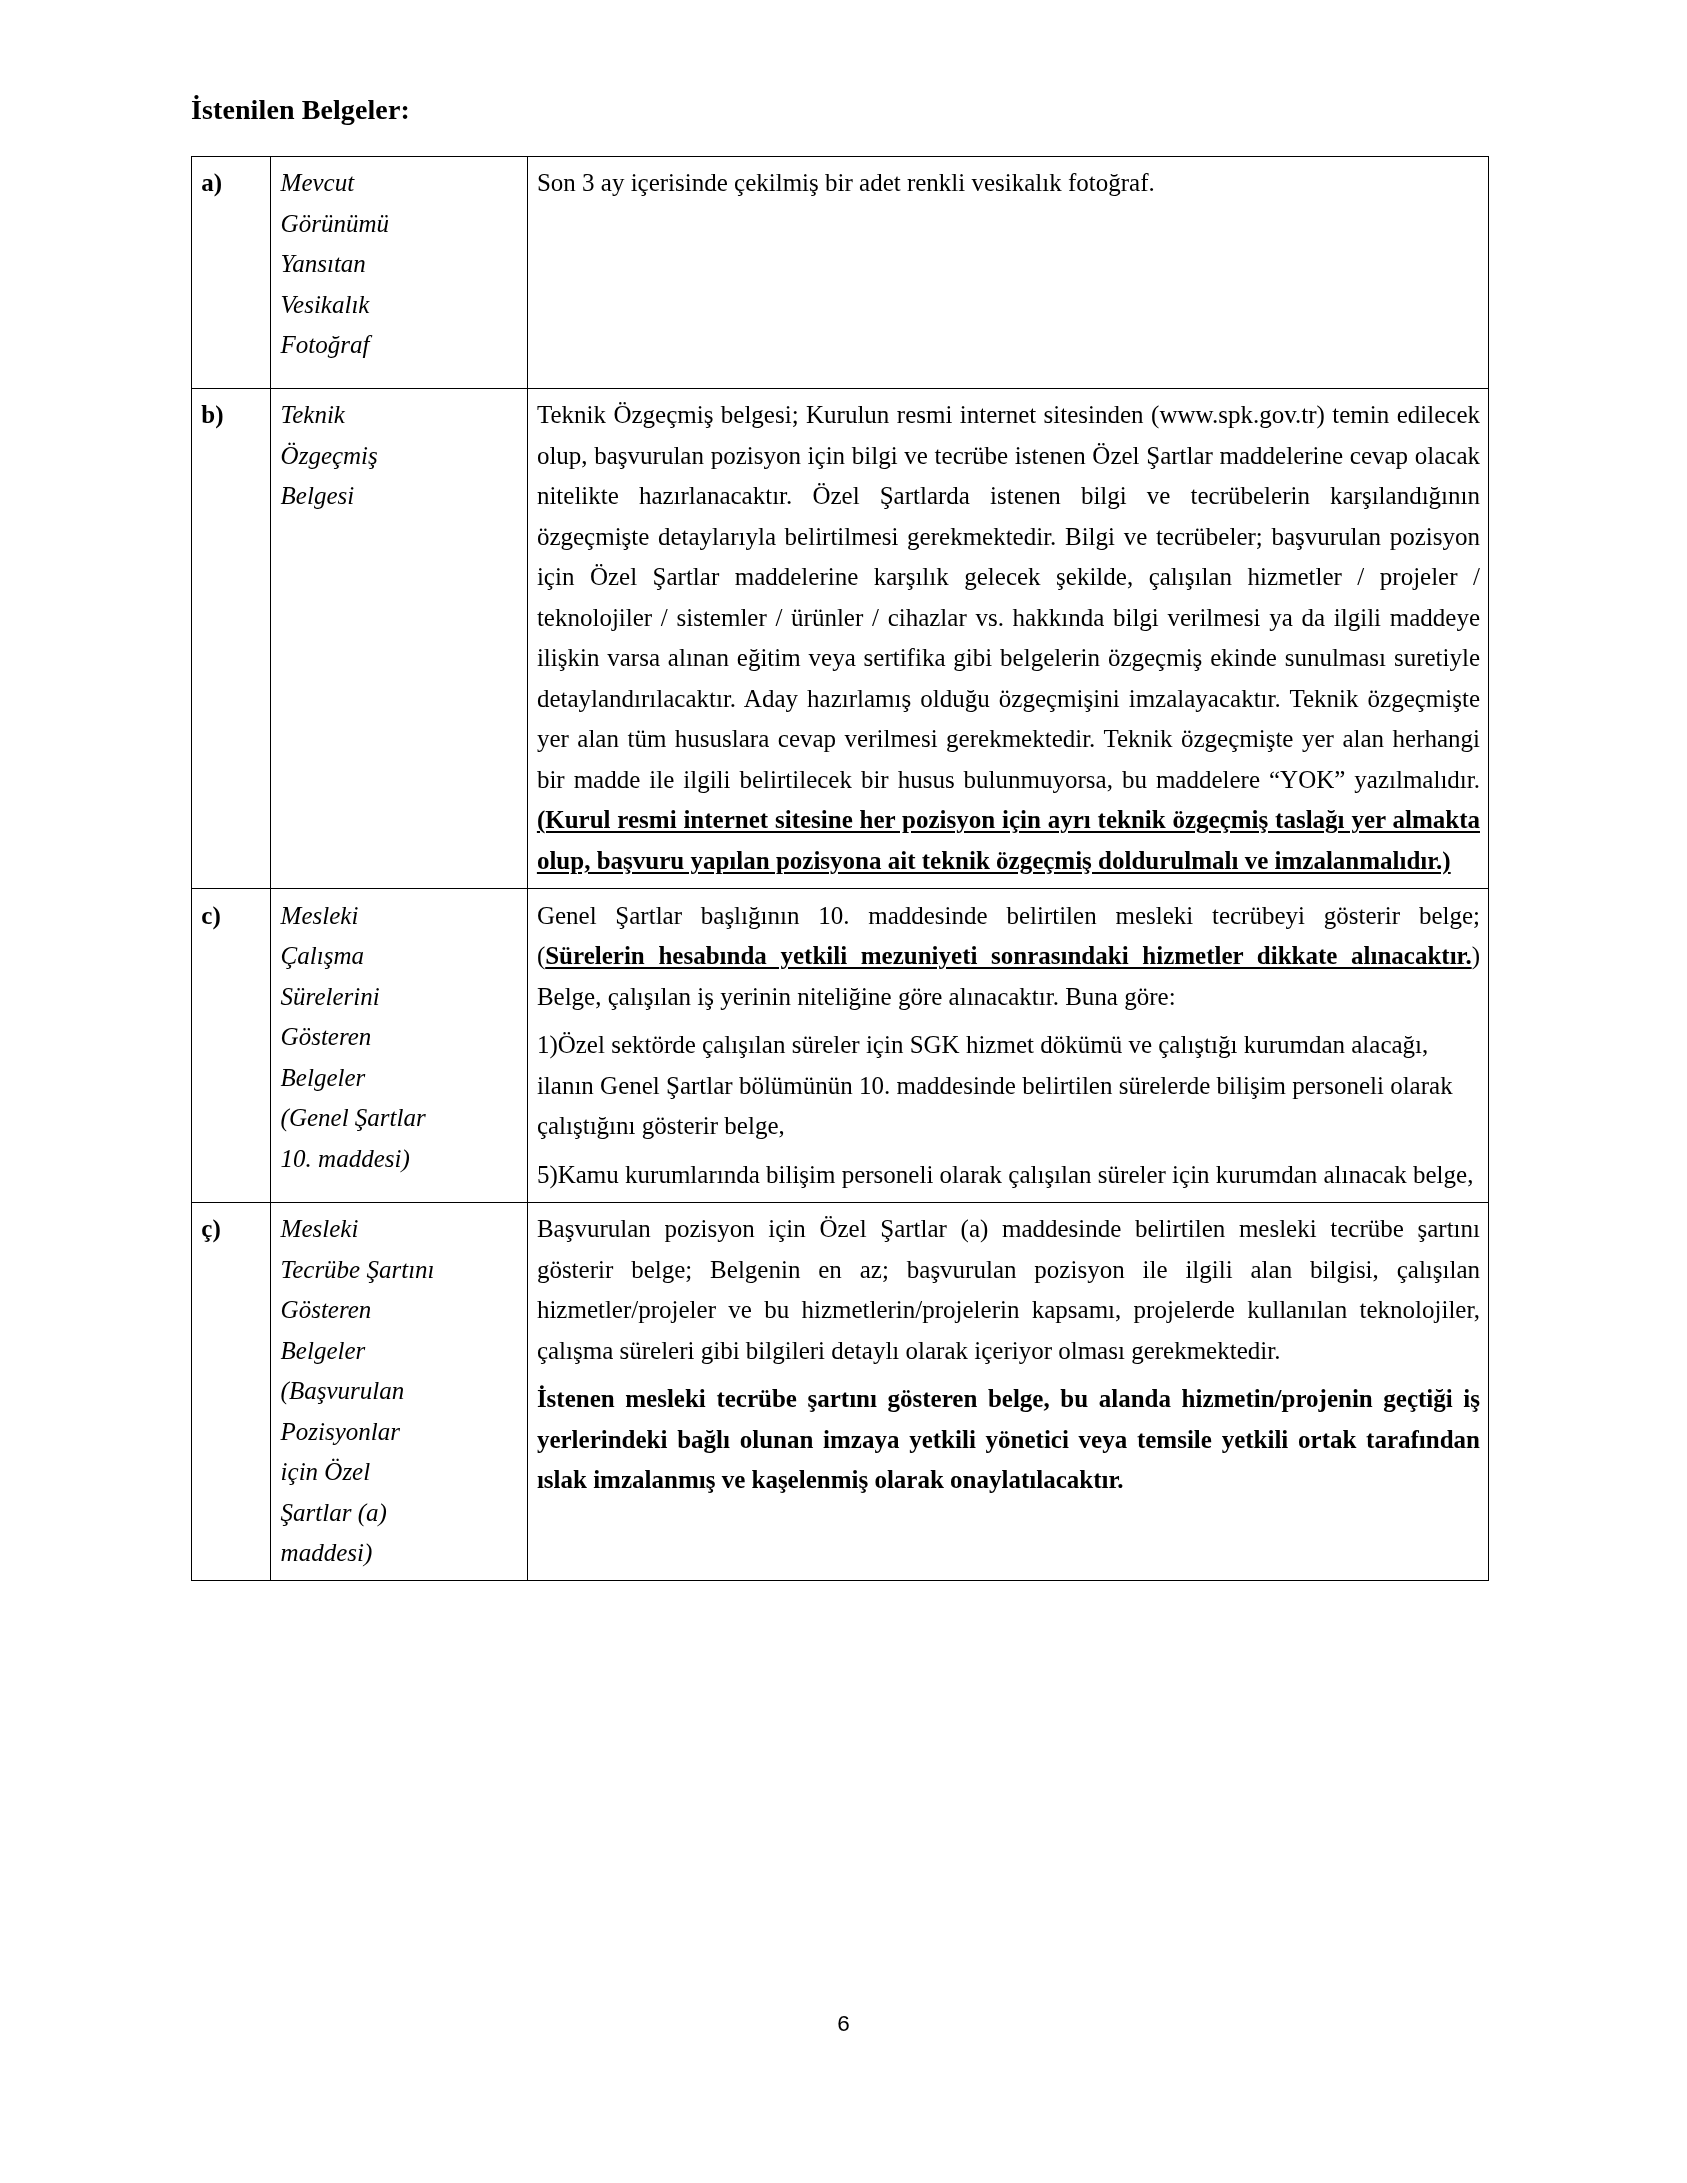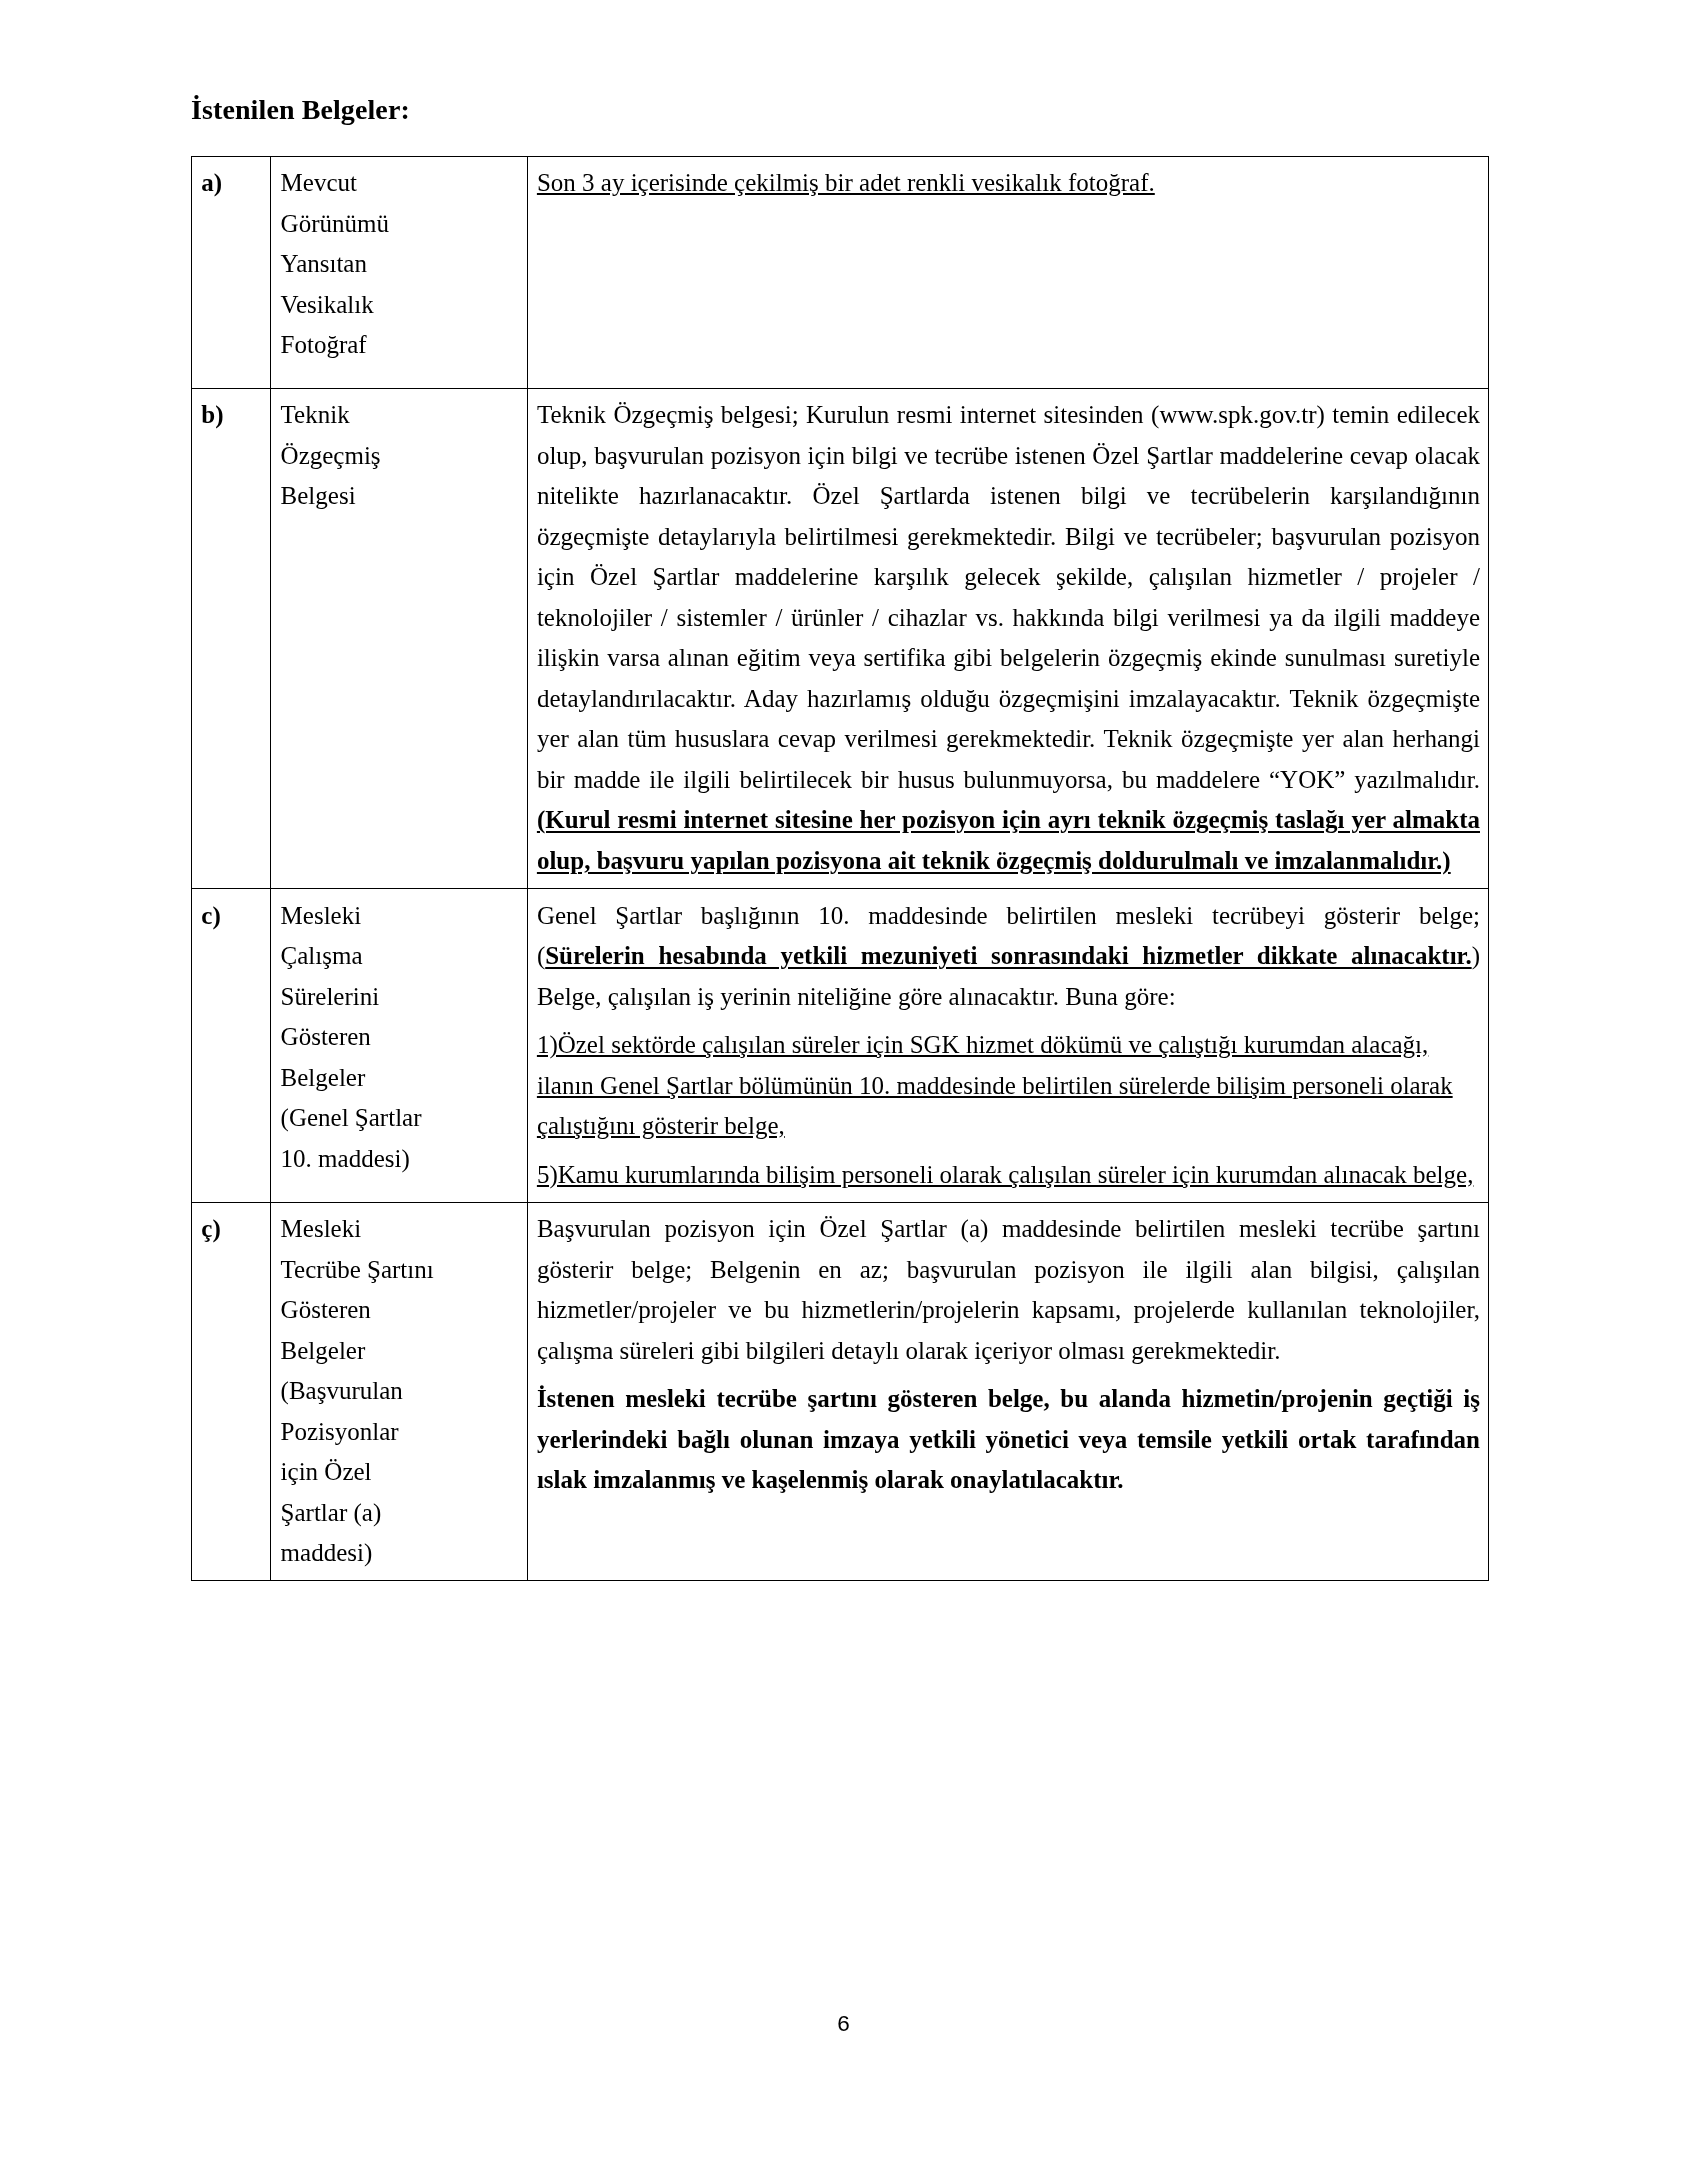--- a/index.html
+++ b/index.html
@@ -59,32 +59,32 @@
   td.col-body {
     width: auto;
     text-align: justify;
     text-justify: inter-word;
     padding-left: 10.6px;
     padding-right: 12px;
   }
   .col-name .nm-line {
     display: block;
     white-space: pre-wrap;
+    font-style: italic;
   }
   .body-para {
     margin: 0;
     text-align: justify;
     text-justify: inter-word;
   }
   .body-para + .body-para {
     margin-top: 8px;
   }
   .no-justify {
     text-align: left;
-    text-decoration: underline;
   }
   b.bu {
     font-weight: bold;
     text-decoration: underline;
     text-decoration-thickness: 2px;
     text-underline-offset: 2.6px;
     font-family: Liberation Serif, serif;
   }
   b.bold {
     font-weight: bold;

